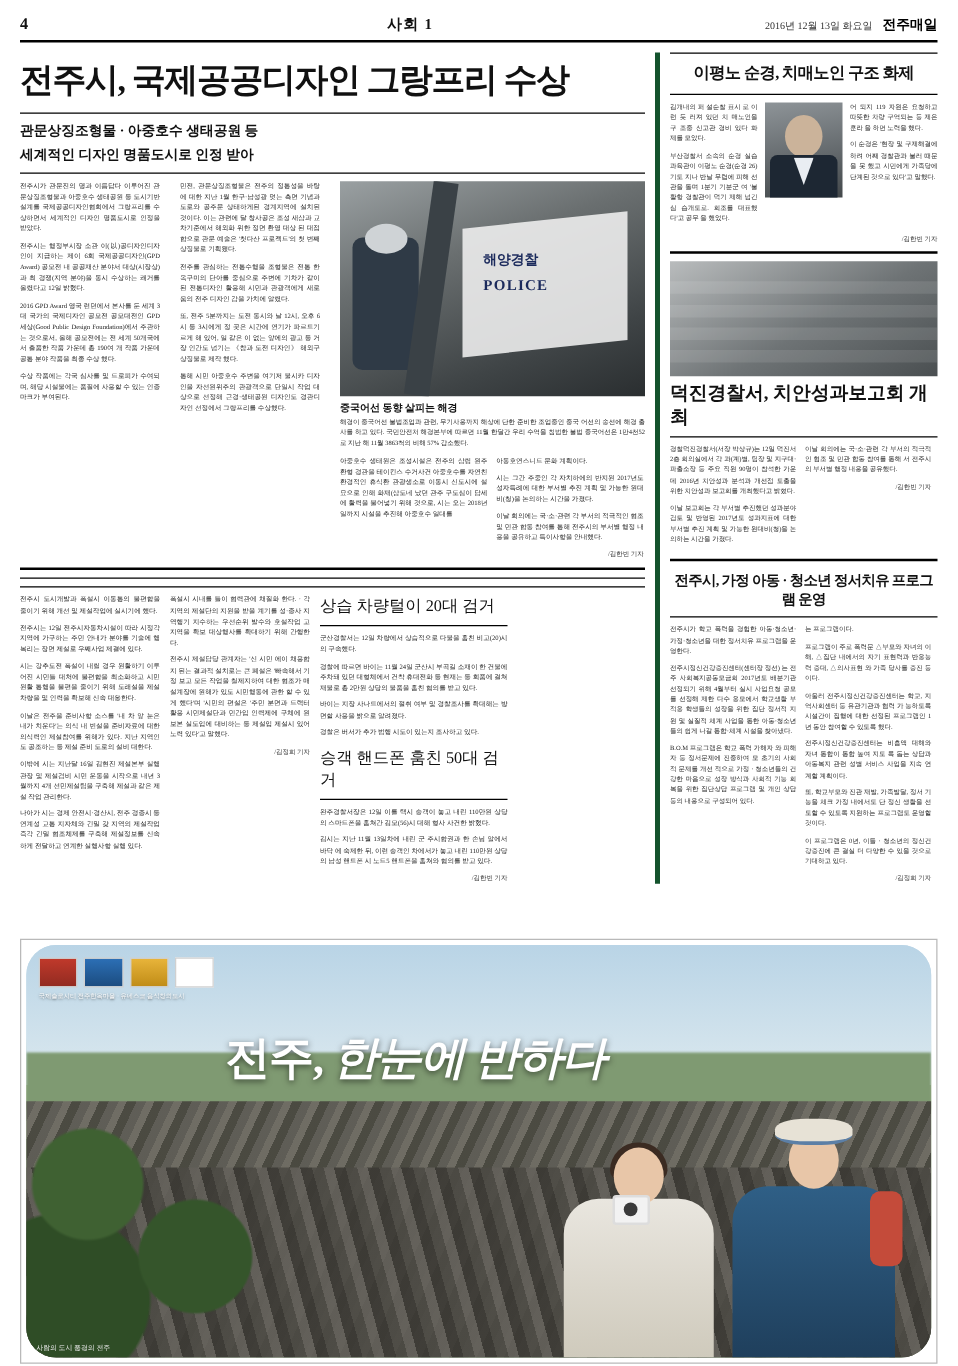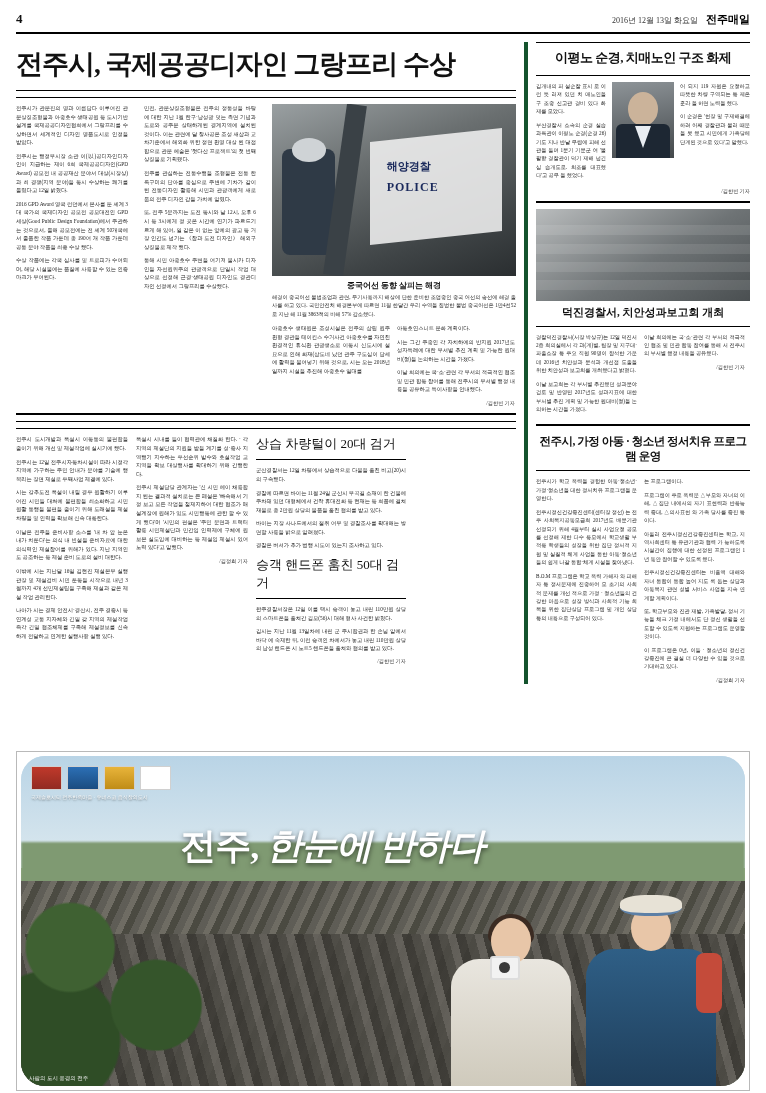--- a/index.html
+++ b/index.html
@@ -42,21 +42,21 @@
   .cols3{display:flex;gap:16px;}
   .col{font-size:5.3px;line-height:1.62;text-align:justify;color:#222;}
   .col p{margin:0 0 5px 0;}
   .w1{width:112px;}
   .w2{width:112px;}
   .photo-block{width:244px;}
   .photo{
     width:244px;height:172px;background:#6d6f6c;position:relative;overflow:hidden;
   }
   .photo.p-police{background:linear-gradient(160deg,#9aa0a2 0%,#6a6f70 35%,#3f4446 75%,#2a2e30 100%);}
-  .cap-title{font-size:8px;font-weight:bold;margin-top:4px;text-align:center;}
+  .cap-title{font-size:8px;font-weight:bold;margin-top:4px;}
   .cap-body{font-size:5.2px;line-height:1.6;margin-top:2px;text-align:justify;color:#222;}
 
   .byline{font-size:5.2px;text-align:right;color:#333;margin-top:3px;}
 
   
   .headline2{font-size:21px;font-weight:bold;letter-spacing:-1px;margin:6px 0 6px 0;}
   .deck2{font-size:12px;font-weight:bold;margin:4px 0 6px 0;}
 
   .cols-low{display:flex;gap:8px;}
   .lowcol{width:112px;}
@@ -80,21 +80,21 @@
   }
   .portrait .shirt{
     position:absolute;left:23px;top:44px;width:16px;height:22px;background:#e9edf2;
     clip-path:polygon(50% 100%,0 0,100% 0);
   }
   .rc-photo{
     width:100%;height:92px;background:linear-gradient(150deg,#b9bcbd,#6e7375 55%,#4a4f51);
     margin:6px 0 4px 0;position:relative;overflow:hidden;
   }
   .rc-photo .row{position:absolute;left:0;right:0;height:10px;background:rgba(255,255,255,.10);}
-  .rc-cap{font-size:11px;font-weight:bold;margin:4px 0 4px 0;text-align:center;}
+  .rc-cap{font-size:15px;font-weight:bold;margin:4px 0 4px 0;}
   .rc-byline{font-size:5.2px;text-align:right;color:#333;margin-top:3px;}
   .rc-head2{font-size:11.5px;font-weight:bold;text-align:center;margin:8px 0 6px 0;letter-spacing:-0.5px;}
   .rc-2col{display:flex;gap:7px;}
   .rc-2col .c{width:101px;font-size:5.2px;line-height:1.62;text-align:justify;color:#222;}
   .rc-2col .c p{margin:0 0 5px 0;}
 
   
   .ad{
     position:absolute;left:16px;right:16px;bottom:8px;height:340px;
     border:1px solid #b9b9b9;background:#fff;padding:4px;box-sizing:border-box;
@@ -141,32 +141,37 @@
   .cam:after{content:"";position:absolute;left:7px;top:4px;width:11px;height:11px;border-radius:50%;background:#3a3a3a;}
   .bag{position:absolute;right:-6px;top:28%;width:26px;height:60px;border-radius:8px;background:#c44b3a;}
 </style>
 </head>
 <body>
 
 <div class="page">
 
   <div class="masthead">
     <div class="pageno">4</div>
+    <div class="section">사회 1</div>
     <div class="right">
       <span>2016년 12월 13일 화요일</span>
       <span class="paper">전주매일</span>
     </div>
   </div>
 
   <div class="body-wrap">
 
     <div class="left-col">
 
       <div class="headline">전주시, 국제공공디자인 그랑프리 수상</div>
       <hr class="hr-thin">
+      <div class="subdeck">
+        <div>관문상징조형물 · 아중호수 생태공원 등</div>
+        <div>세계적인 디자인 명품도시로 인정 받아</div>
+      </div>
       <hr class="hr-thin">
 
       <div class="cols3">
         <div class="col w1">
           <p>전주시가 관문진의 명과 이름답다 이루어진 관문상징조형물과 아중호수 생태공원 등 도시기반 설계를 국제공공디자인협회에서 그랑프리를 수상하면서 세계적인 디자인 명품도시로 인정을 받았다.</p>
           <p>전주시는 행정부시장 소관 이(以)공디자인디자인이 지급하는 제이 6회 국제공공디자인(GPD Award) 공모전 내 공공재산 분야서 대상(시장상)과 최 경쟁(지역 분야)을 동시 수상하는 쾌거를 올렸다고 12일 밝혔다.</p>
           <p>2016 GPD Award 영국 런던에서 본사를 둔 세계 3대 국가의 국제디자인 공모전 공모대전인 GPD 세상(Good Public Design Foundation)에서 주관하는 것으로서, 올해 공모전에는 전 세계 50개국에서 출품한 작품 가운데 총 190여 개 작품 가운데 공통 분야 작품을 최종 수상 했다.</p>
           <p>수상 작품에는 각국 심사를 및 트로피가 수여되며, 해당 시설물에는 품질에 사용할 수 있는 인증마크가 부여된다.</p>
         </div>
         <div class="col w2">

